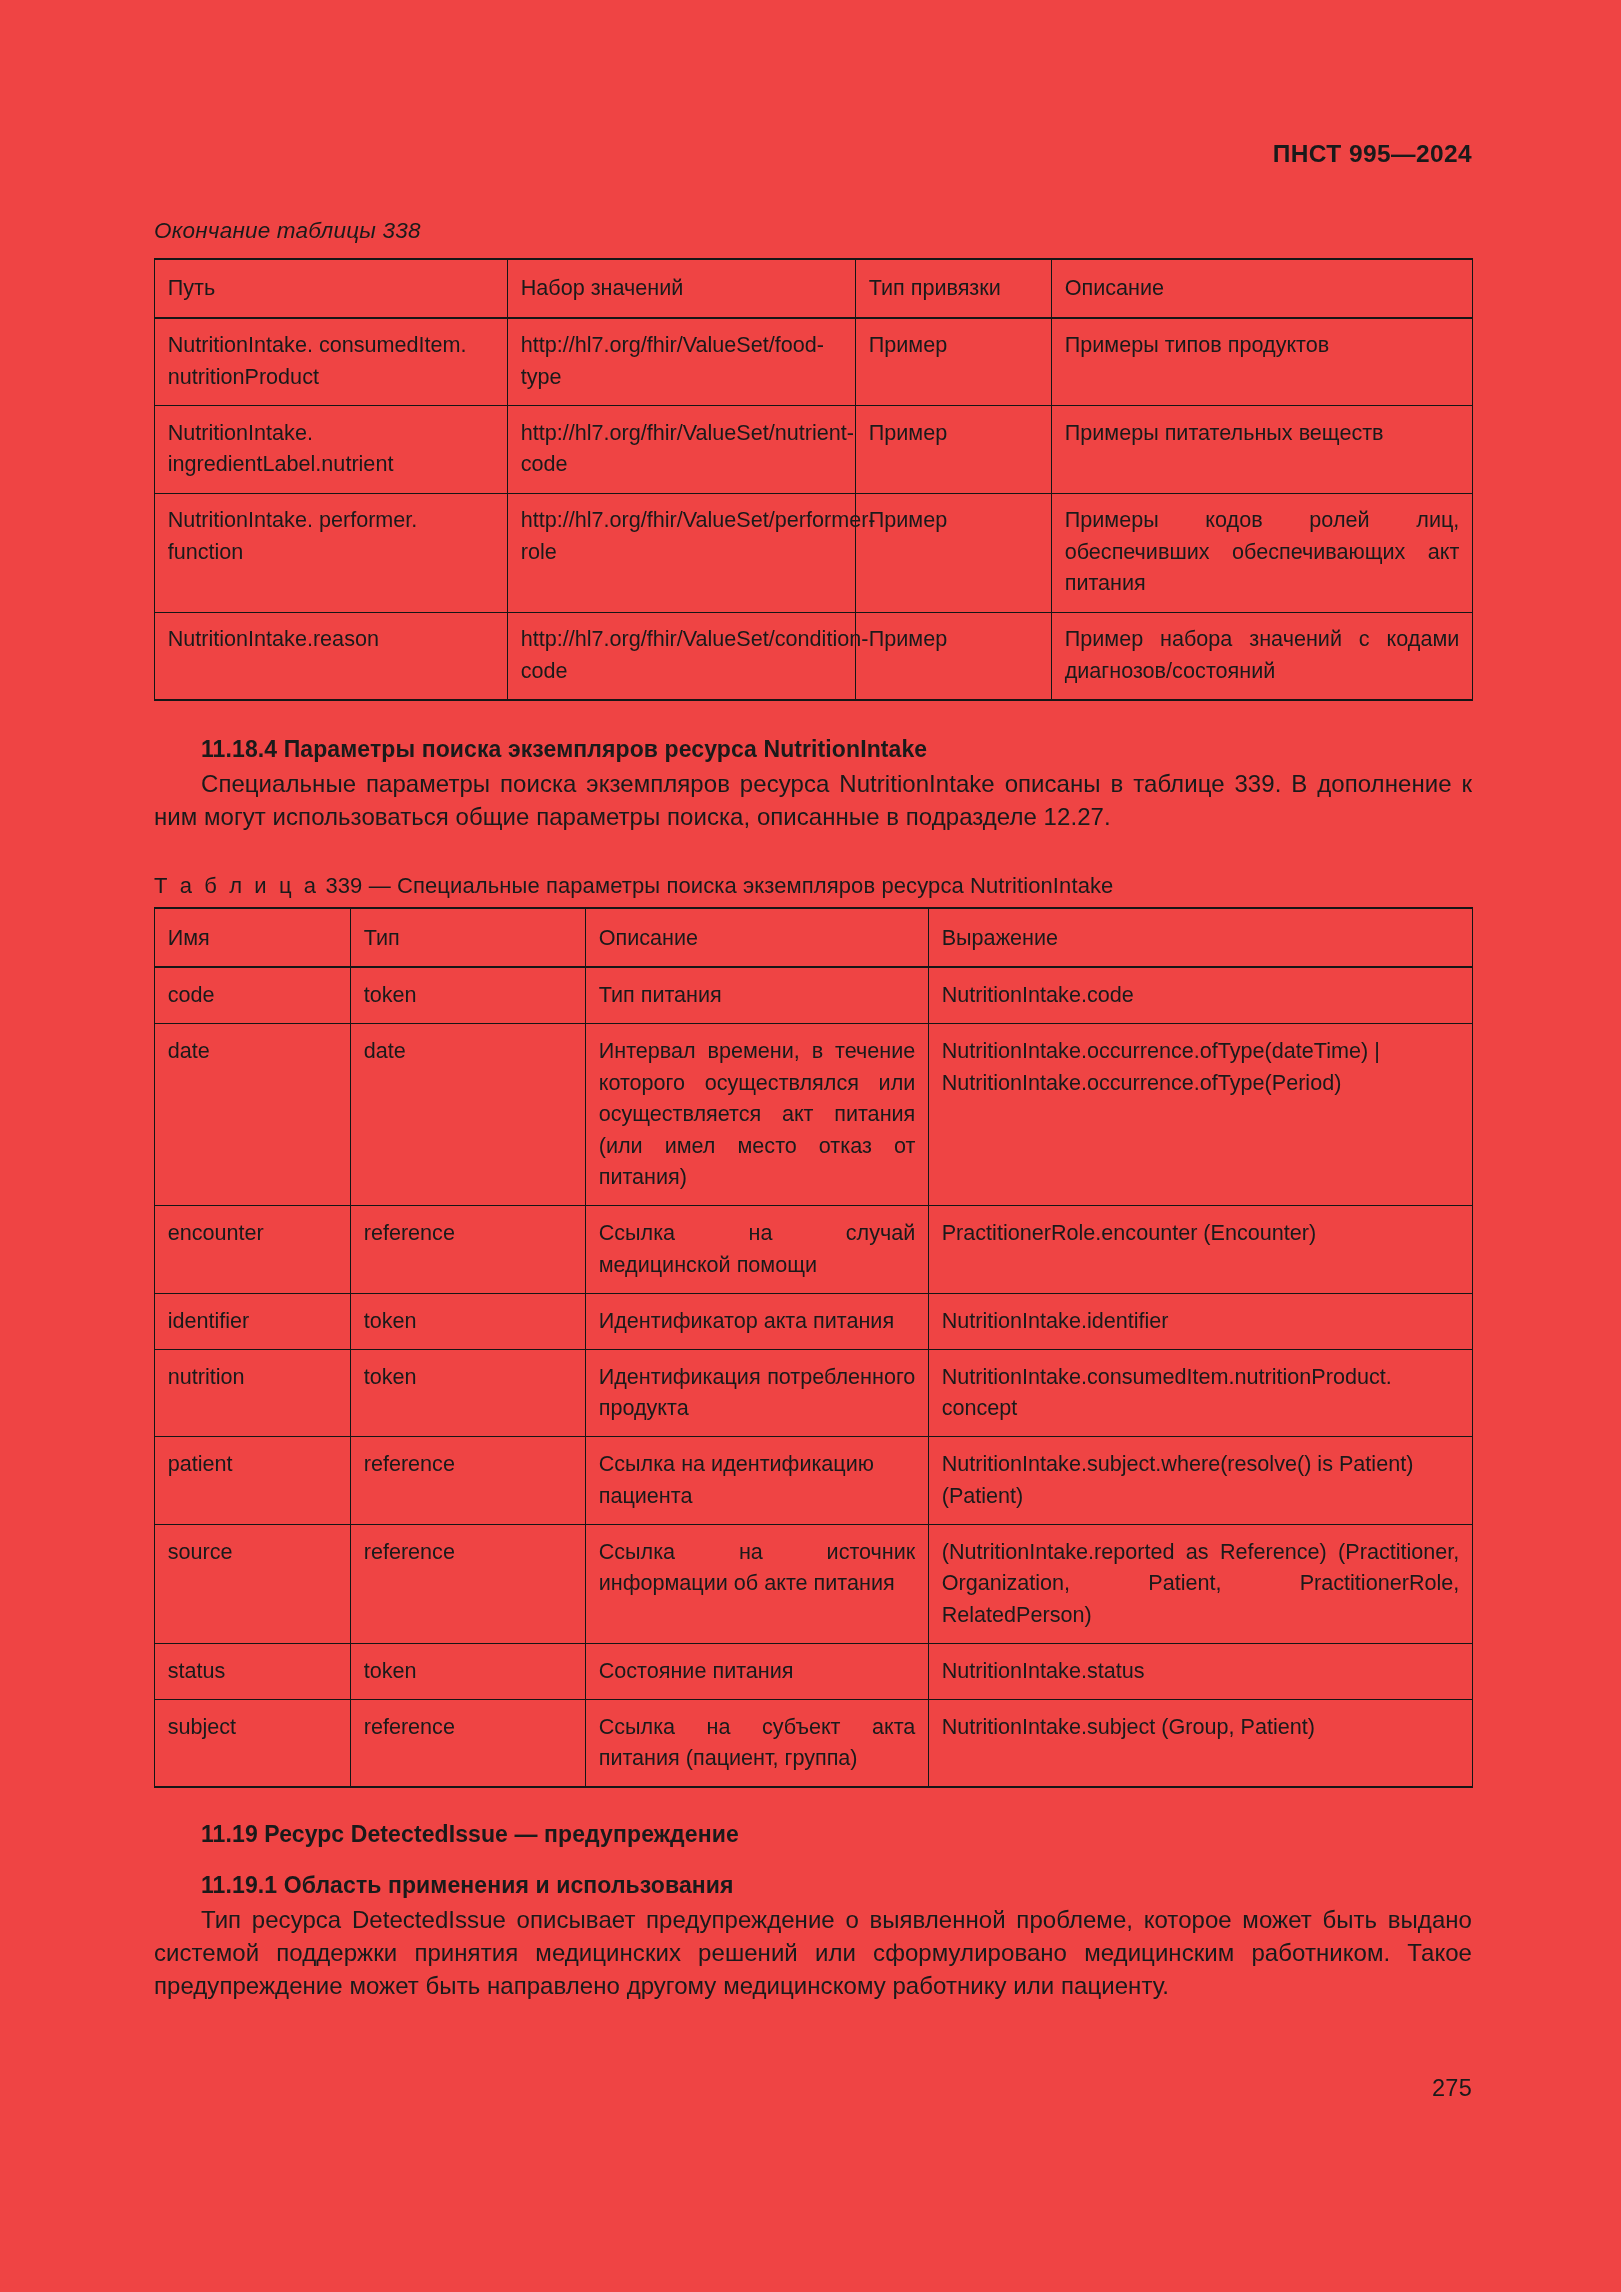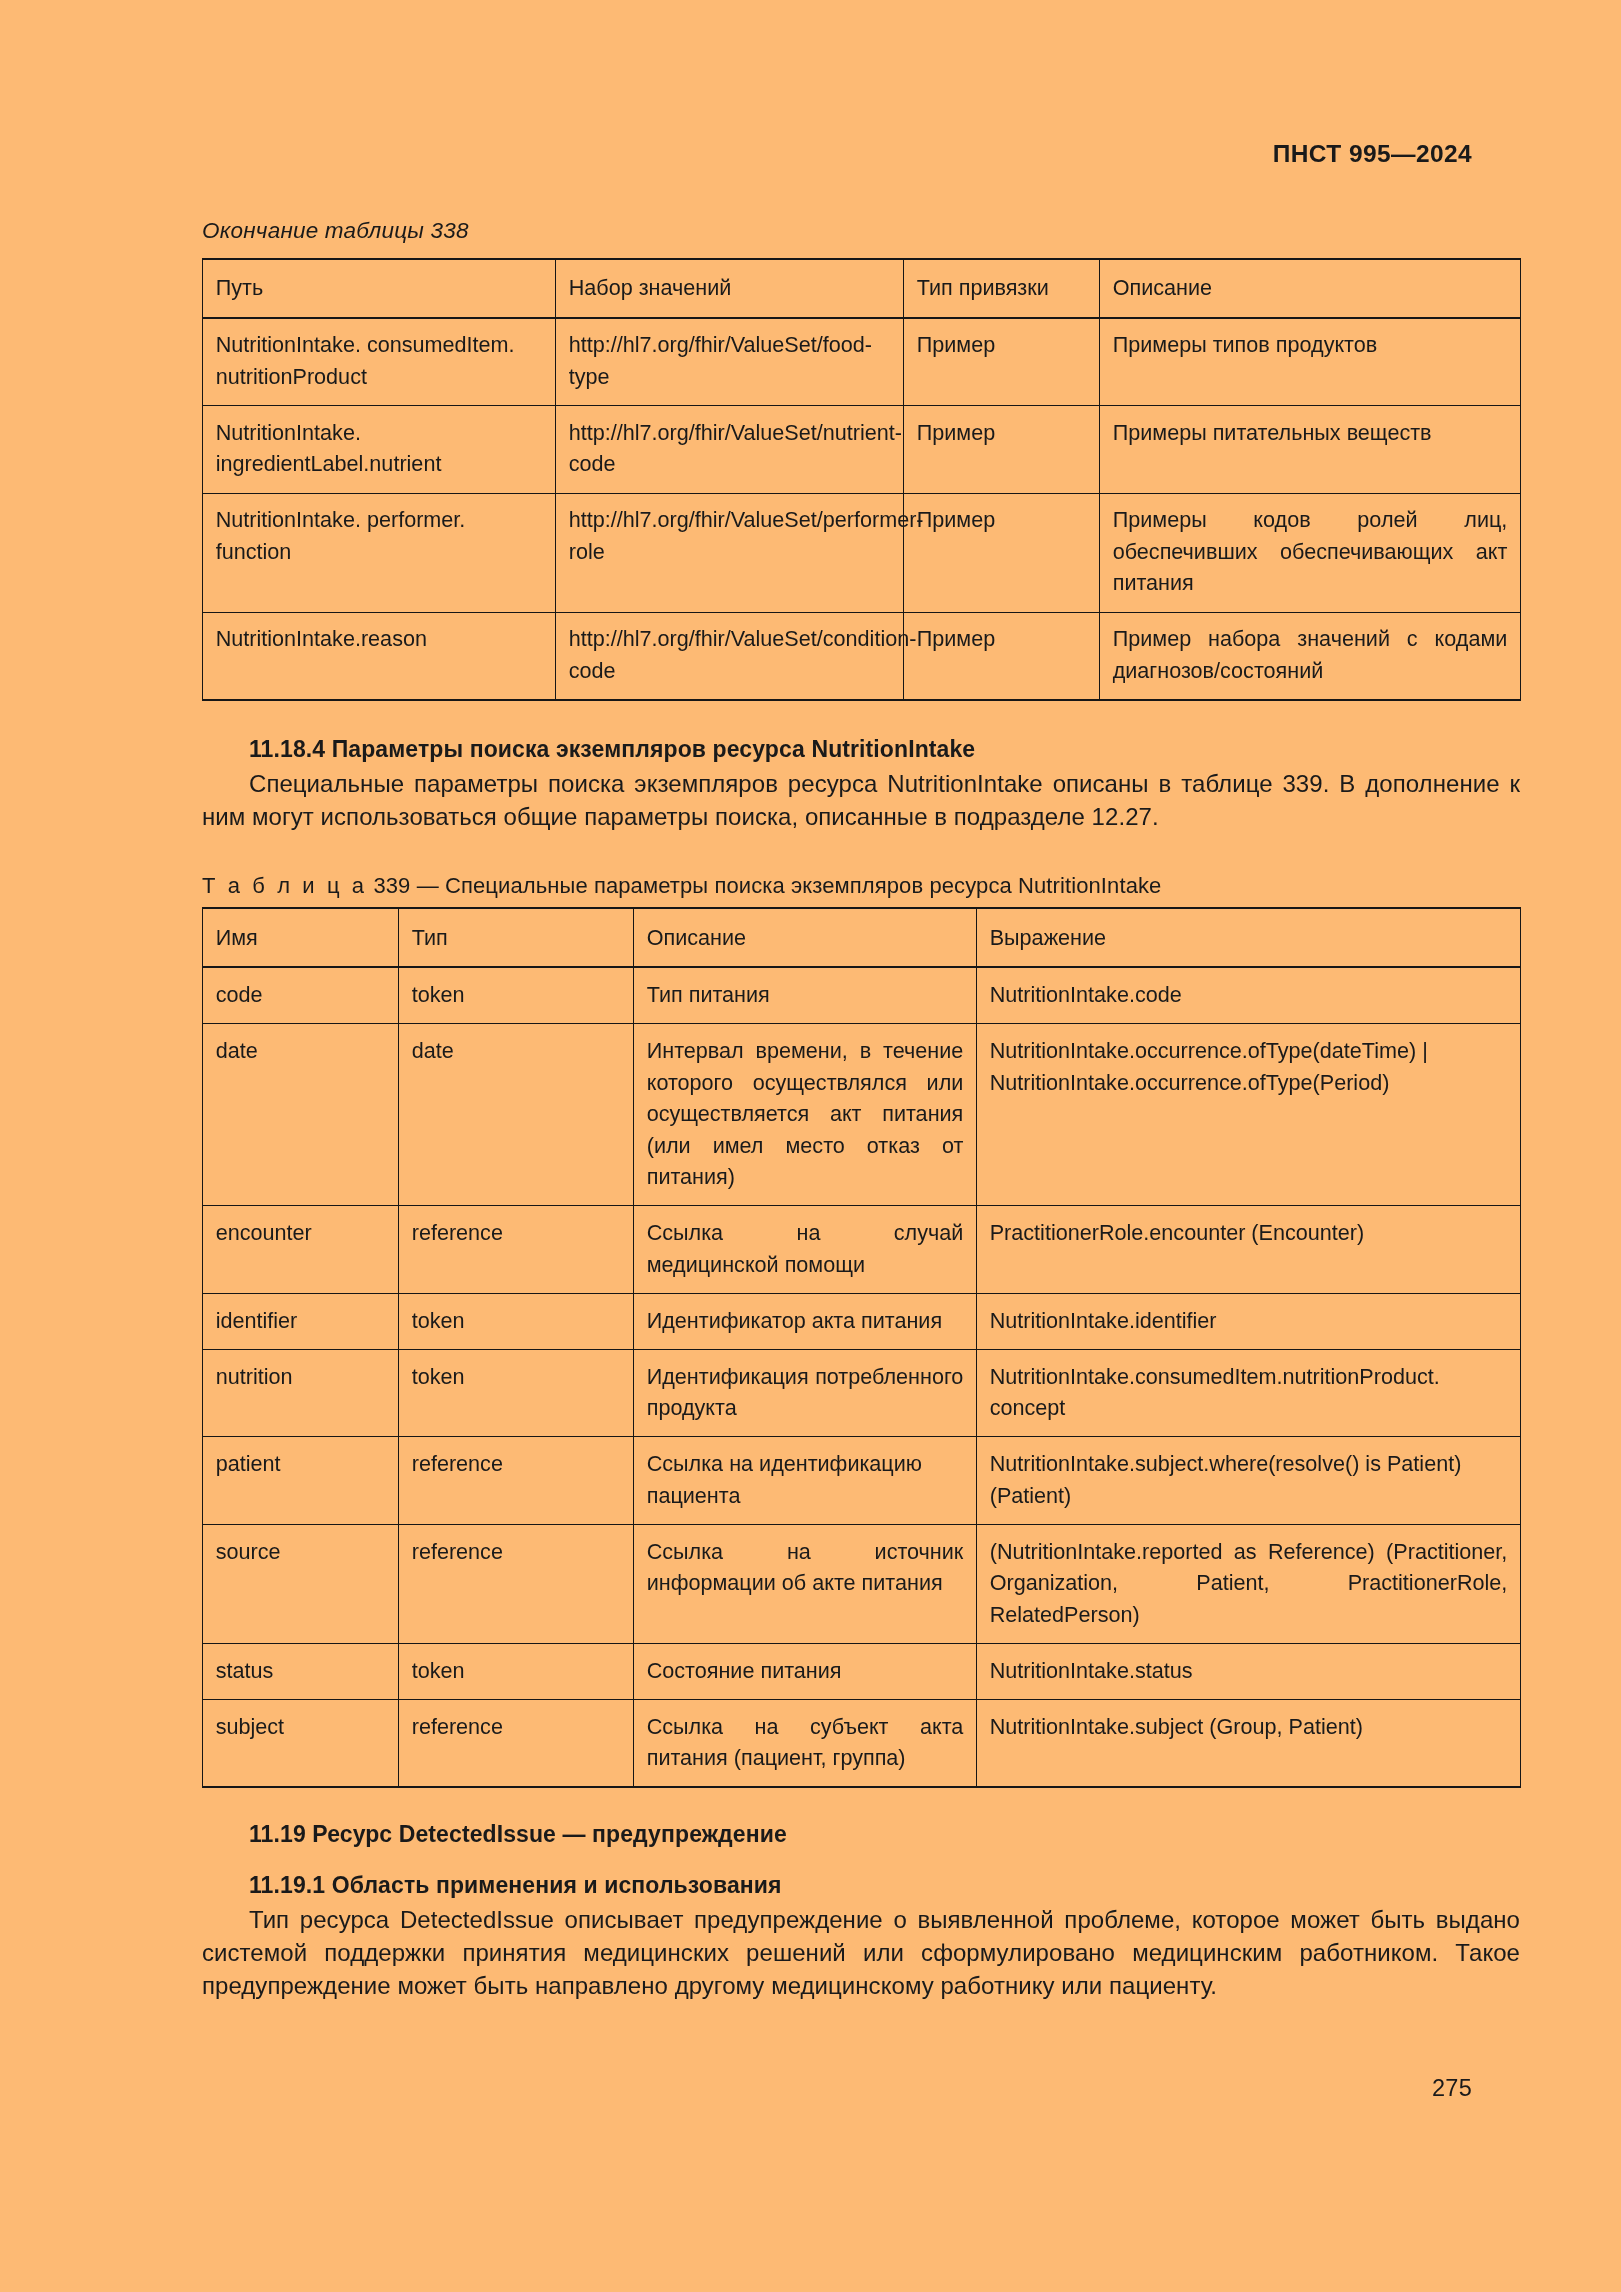--- a/index.html
+++ b/index.html
@@ -8,31 +8,30 @@
     background: #ffffff;
   }
   body {
     font-family: "Liberation Sans", sans-serif;
     color: #1a1a1a;
   }
   .page {
     position: relative;
     width: 1621px;
     height: 2293px;
-    background: #fdba74;
+    background: #ef4444;
     box-sizing: border-box;
     padding: 0;
     overflow: hidden;
   }
   .content {
     position: absolute;
     left: 154px;
     top: 0;
     width: 1318px;
-    margin-left: 48px;
   }
 
   
   .page-header {
     position: absolute;
     right: 149px;
     top: 140px;
     font-size: 24.5px;
     font-weight: bold;
     letter-spacing: 0.4px;

